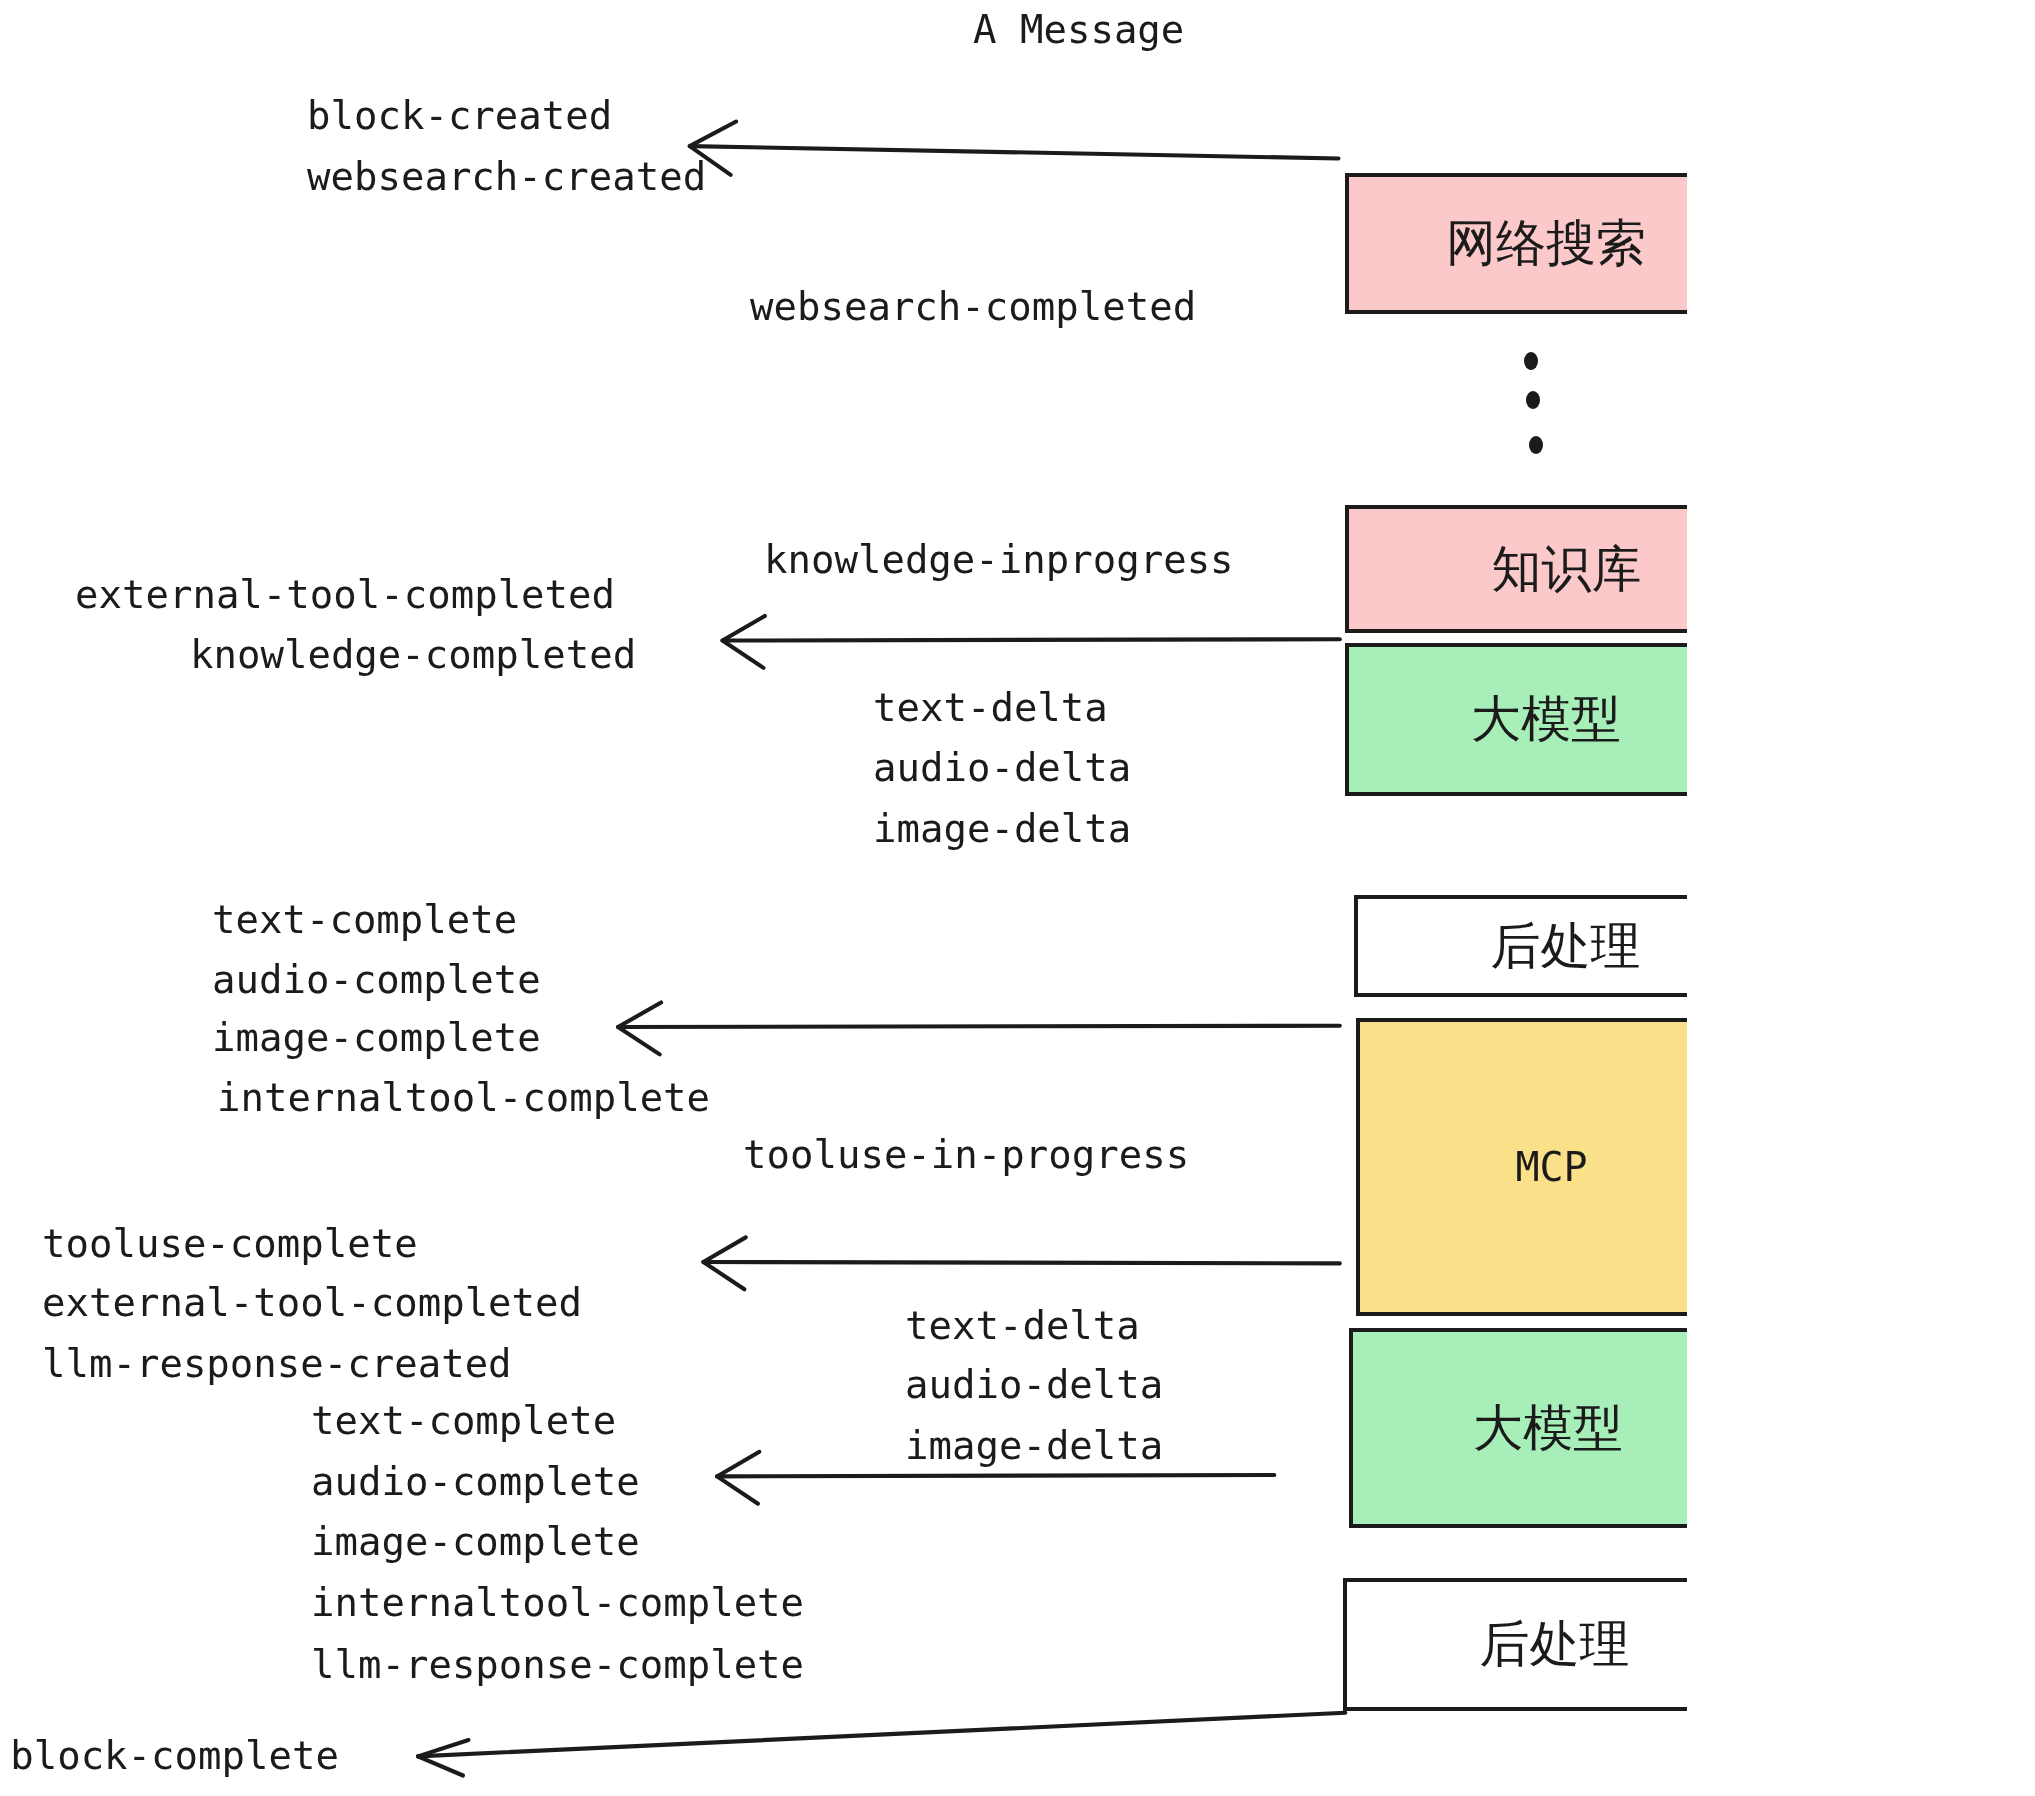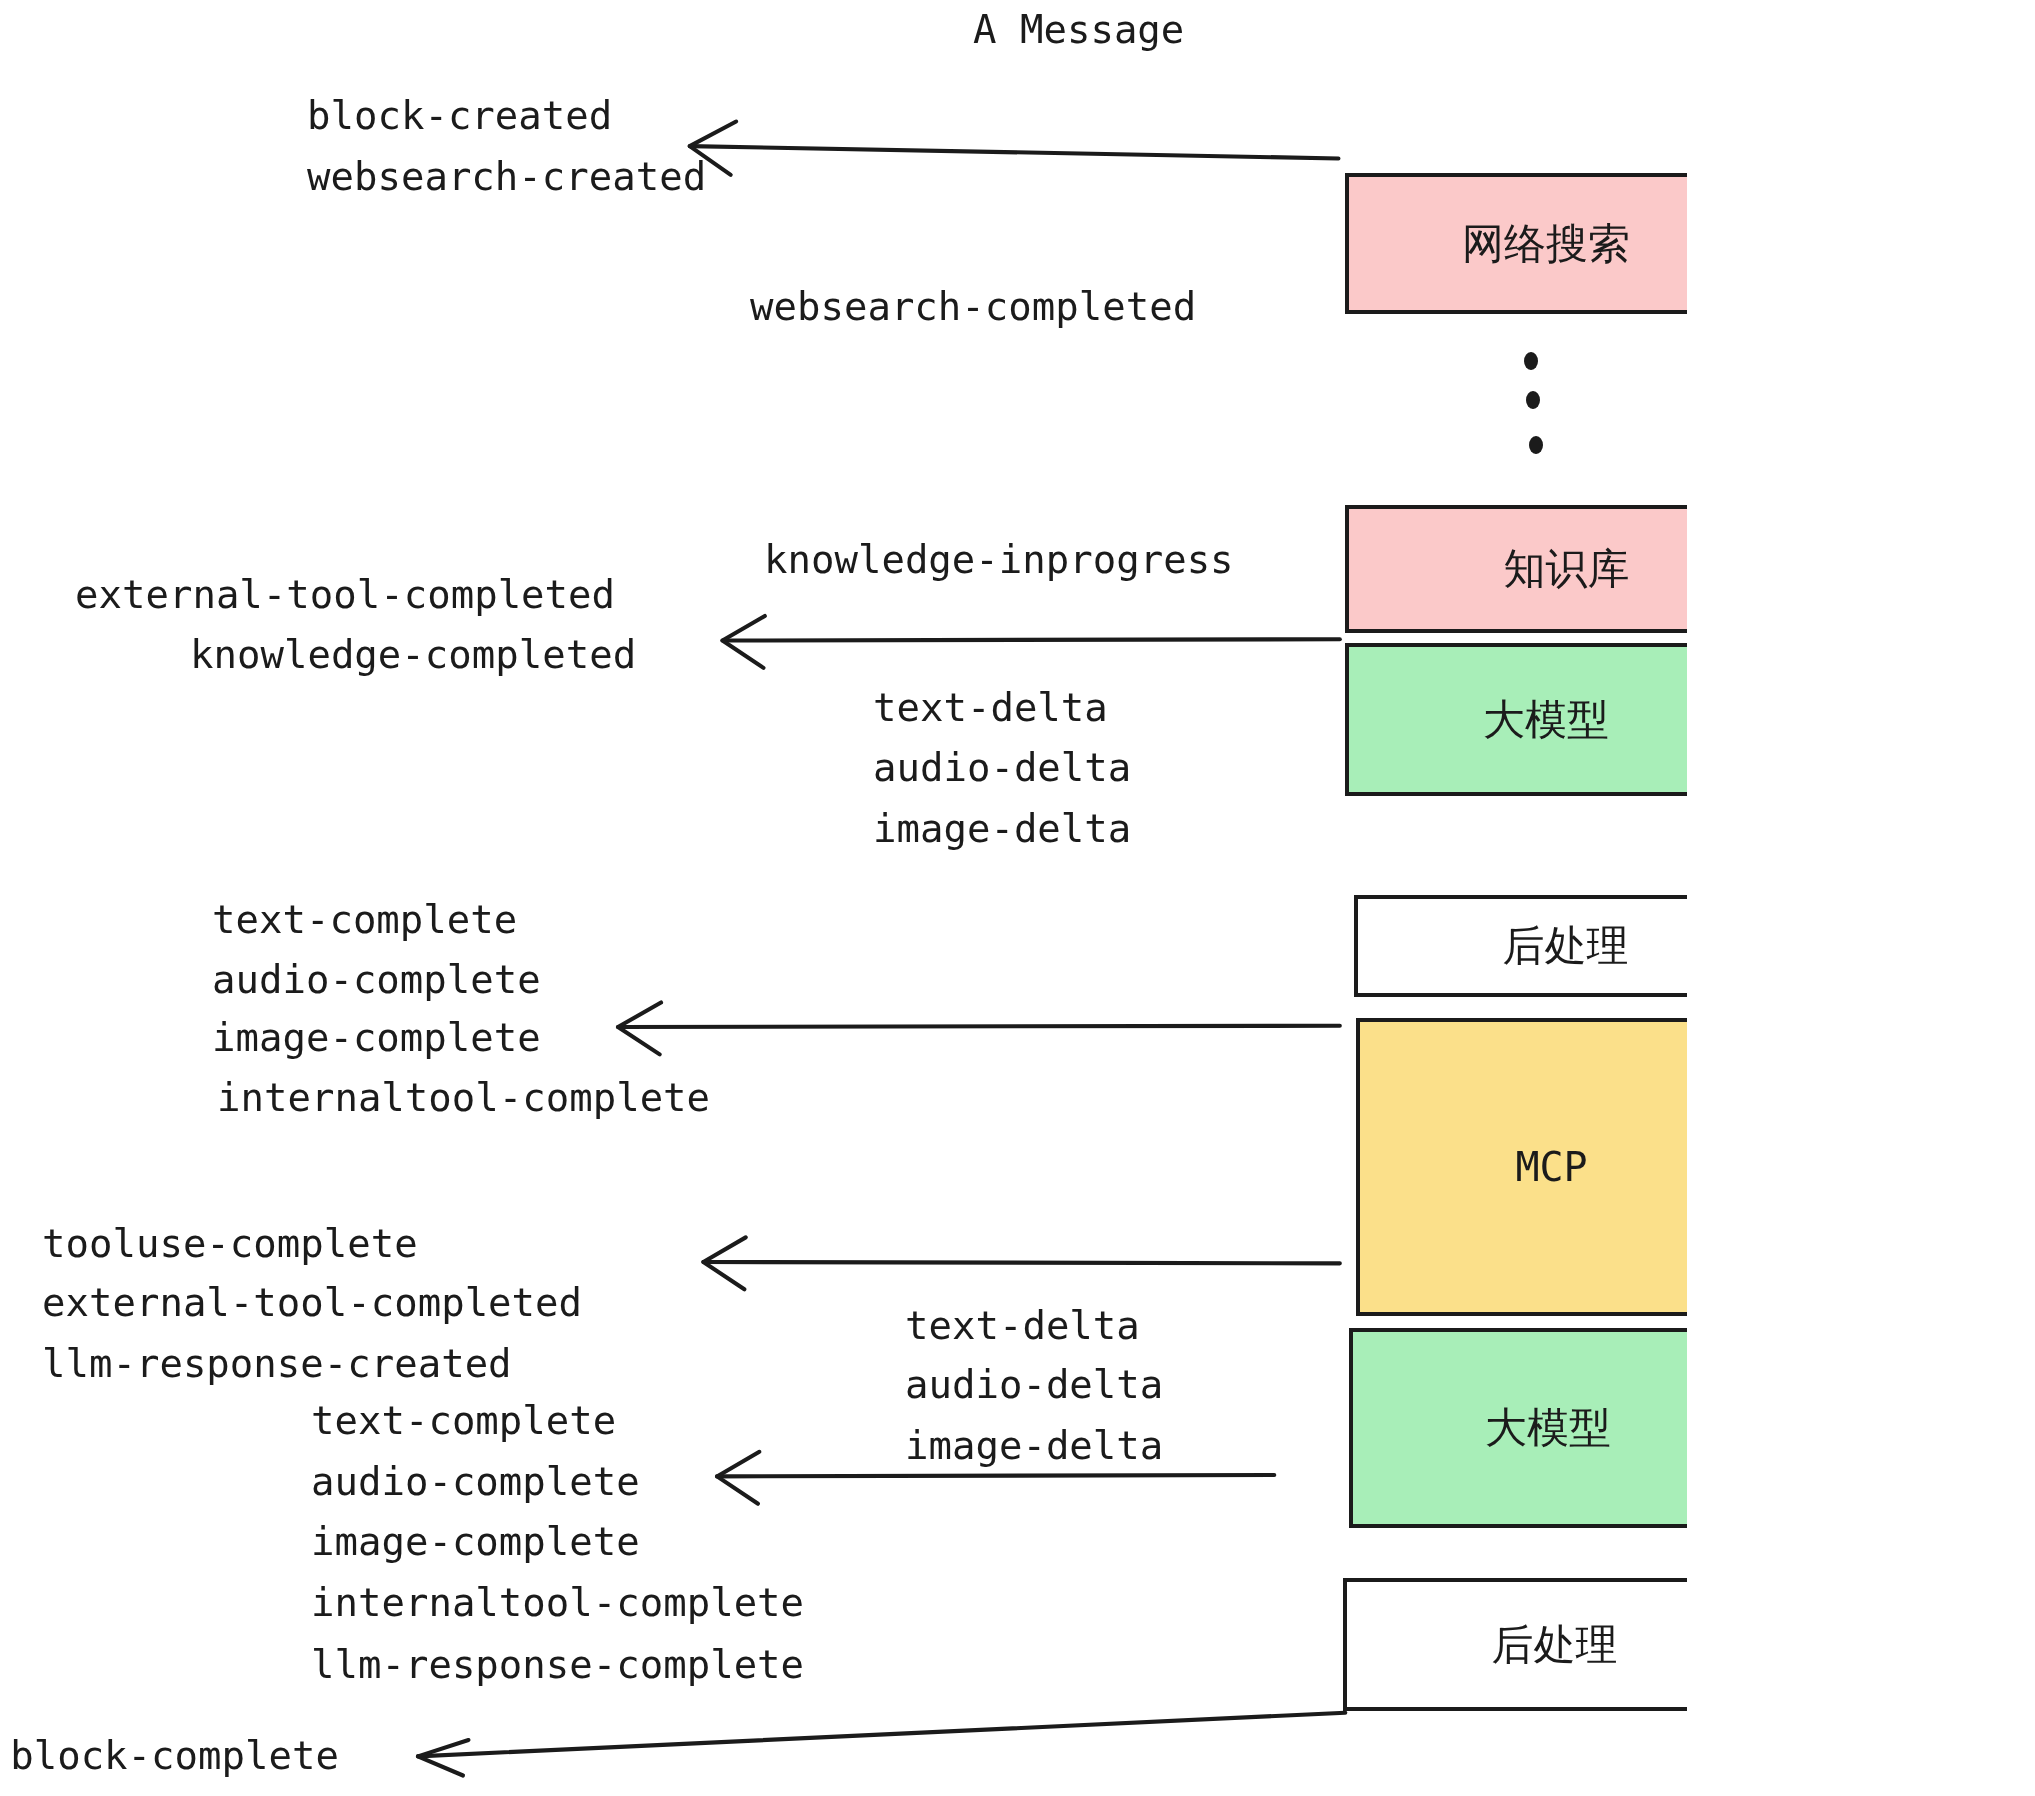--- a/index.html
+++ b/index.html
@@ -27,21 +27,21 @@
     white-space:pre;
   }
   .box{
     position:absolute;
     border:4.1px solid #1b1b1b;
     box-sizing:border-box;
     display:flex;
     align-items:center;
     justify-content:center;
     font-family:"DejaVu Sans","Liberation Sans",sans-serif;
-    font-size:42px;
+    font-size:50px;
     color:#1b1b1b;
   }
   .box.mono{
     font-family:"DejaVu Sans Mono","Liberation Mono",monospace;
     font-size:40px;
   }
   .side-label{
     position:absolute;
     font-family:"DejaVu Sans","Liberation Sans",sans-serif;
     font-size:41px;
@@ -147,20 +147,21 @@
   <div class="ev" style="left:190px; top:635px;">knowledge-completed</div>
 
   <div class="ev" style="left:873px; top:688px;">text-delta</div>
   <div class="ev" style="left:873px; top:748px;">audio-delta</div>
   <div class="ev" style="left:873px; top:809px;">image-delta</div>
 
   <div class="ev" style="left:212px; top:900px;">text-complete</div>
   <div class="ev" style="left:212px; top:960px;">audio-complete</div>
   <div class="ev" style="left:212px; top:1018px;">image-complete</div>
   <div class="ev" style="left:217px; top:1078px;">internaltool-complete</div>
+  <div class="ev" style="left:743px; top:1135px;">tooluse-in-progress</div>
 
   <div class="ev" style="left:42px; top:1224px;">tooluse-complete</div>
   <div class="ev" style="left:42px; top:1283px;">external-tool-completed</div>
   <div class="ev" style="left:42px; top:1344px;">llm-response-created</div>
 
   <div class="ev" style="left:905px; top:1306px;">text-delta</div>
   <div class="ev" style="left:905px; top:1365px;">audio-delta</div>
   <div class="ev" style="left:905px; top:1426px;">image-delta</div>
 
   <div class="ev" style="left:311px; top:1401px;">text-complete</div>

